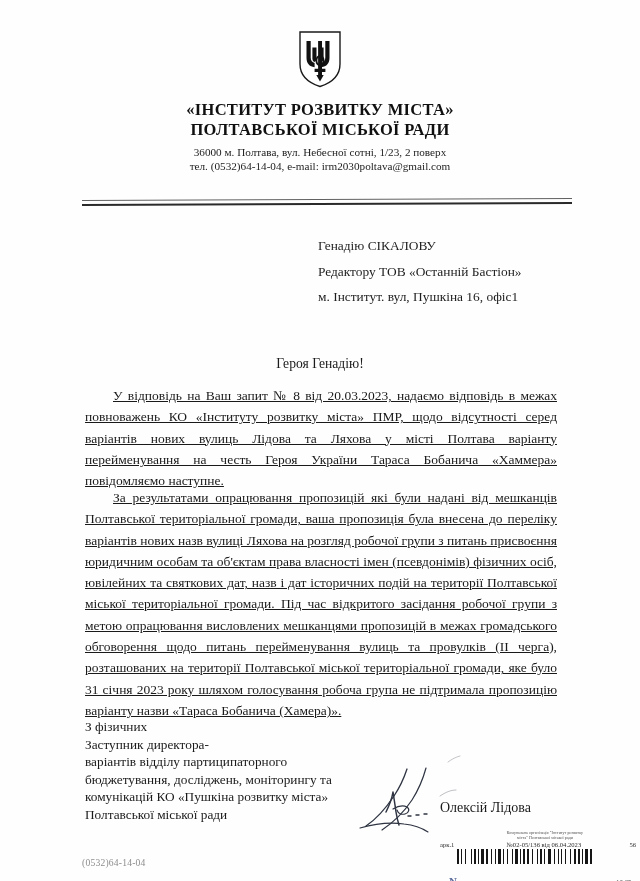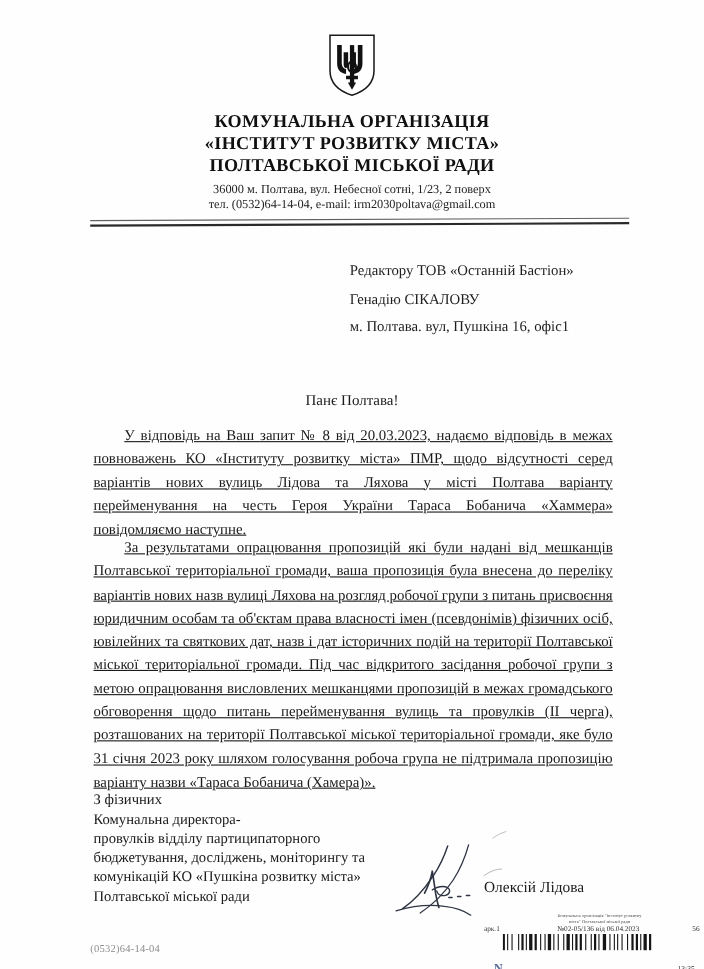--- a/index.html
+++ b/index.html
@@ -224,56 +224,55 @@
         <path d="M32.5 11 h-4.2 v16.5 c0 3.2-1.6 5-3.9 5.4 v4.3 c5.3-.5 8.1-3.9 8.1-9.4 Z"></path>
         <path d="M15.4 17.5 h4.1 v10.8 c0 2.1-.9 3.3-2.1 3.8 -1.2-.5-2-1.7-2-3.8 Z"></path>
         <path d="M26.6 17.5 h-4.1 v10.8 c0 2.1 .9 3.3 2.1 3.8 1.2-.5 2-1.7 2-3.8 Z"></path>
         <path d="M17.6 38.8 h10.8 v3.3 h-10.8 Z"></path>
         <path d="M19.3 45 h7.4 l-3.7 6.5 Z"></path>
         <ellipse cx="23" cy="30.6" rx="3.6" ry="4.6" fill="none" stroke="#111111" stroke-width="1.9"></ellipse>
       </g>
     </svg>
 
     <div class="org-name">
-      <div>КОМУНАЛЬНА ОРГАНІЗАЦІЯ</div>
       <div>«ІНСТИТУТ РОЗВИТКУ МІСТА»</div>
       <div>ПОЛТАВСЬКОЇ МІСЬКОЇ РАДИ</div>
     </div>
 
     <div class="org-address">
       <div>36000 м. Полтава, вул. Небесної сотні, 1/23, 2 поверх</div>
       <div>тел. (0532)64-14-04, e-mail: irm2030poltava@gmail.com</div>
     </div>
   </div>
 
   <div class="rules">
     <div class="rule-thin"></div>
     <div class="rule-thick"></div>
   </div>
 
   <div class="addressee">
+    <div>Генадію СІКАЛОВУ</div>
     <div>Редактору ТОВ «Останній Бастіон»</div>
-    <div>Генадію СІКАЛОВУ</div>
-    <div>м. Полтава. вул, Пушкіна 16, офіс1</div>
-  </div>
-
-  <div class="greeting">Панє Полтава!</div>
+    <div>м. Інститут. вул, Пушкіна 16, офіс1</div>
+  </div>
+
+  <div class="greeting">Героя Генадію!</div>
 
   <div class="body-block" id="para-1">
     <p>У відповідь на Ваш запит № 8 від 20.03.2023, надаємо відповідь в межах повноважень КО «Інституту розвитку міста» ПМР, щодо відсутності серед варіантів нових вулиць Лідова та Ляхова у місті Полтава варіанту перейменування на честь Героя України Тараса Бобанича «Хаммера» повідомляємо наступне.</p>
   </div>
 
   <div class="body-block" id="para-2">
     <p>За результатами опрацювання пропозицій які були надані від мешканців Полтавської територіальної громади, ваша пропозиція була внесена до переліку  варіантів нових назв вулиці Ляхова на розгляд робочої групи з питань присвоєння юридичним особам та об'єктам права власності імен (псевдонімів) фізичних осіб, ювілейних та святкових дат, назв і дат історичних подій на території Полтавської міської територіальної громади. Під час відкритого засідання робочої групи з метою опрацювання висловлених мешканцями пропозицій в межах громадського обговорення щодо питань перейменування вулиць та провулків (II черга), розташованих на території Полтавської міської територіальної громади, яке було 31 січня 2023 року шляхом голосування  робоча група не підтримала пропозицію варіанту назви «Тараса Бобанича (Хамера)».</p>
   </div>
 
   <div class="sign-block">
     <div>З фізичних</div>
-    <div>Комунальна директора-</div>
-    <div>провулків відділу партиципаторного</div>
+    <div>Заступник директора-</div>
+    <div>варіантів відділу партиципаторного</div>
     <div>бюджетування, досліджень, моніторингу та</div>
     <div>комунікацій КО «Пушкіна розвитку міста»</div>
     <div>Полтавської міської ради</div>
   </div>
 
   <svg class="signature-mark" viewBox="0 0 130 96">
     <g fill="none" stroke="#2e3442" stroke-linecap="round" stroke-linejoin="round">
       <path d="M14 84 C26 76 34 66 42 54 C48 45 52 36 55 27" stroke-width="1.3"></path>
       <path d="M30 88 C42 80 52 70 60 58 C67 47 71 37 74 26" stroke-width="1.2"></path>
       <path d="M34 70 C38 62 40 56 41 50 C42 56 43 63 44 70 C45 76 46 80 47 83" stroke-width="1.5"></path>

